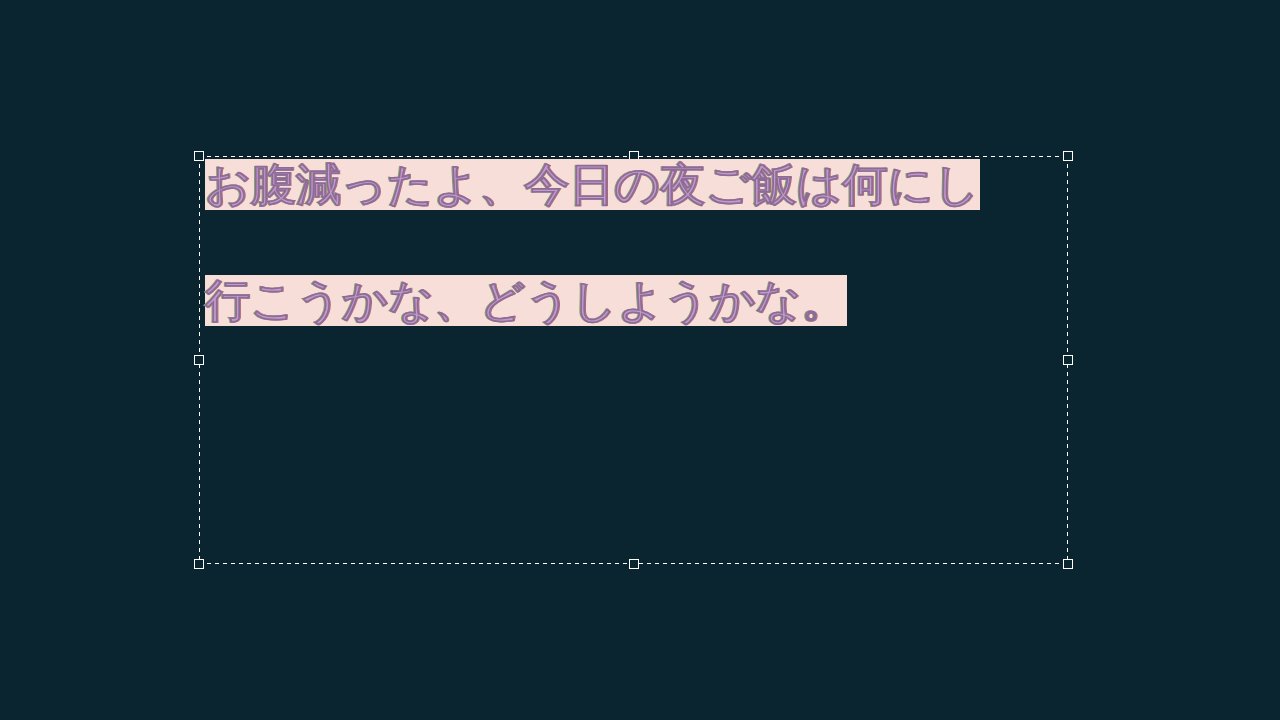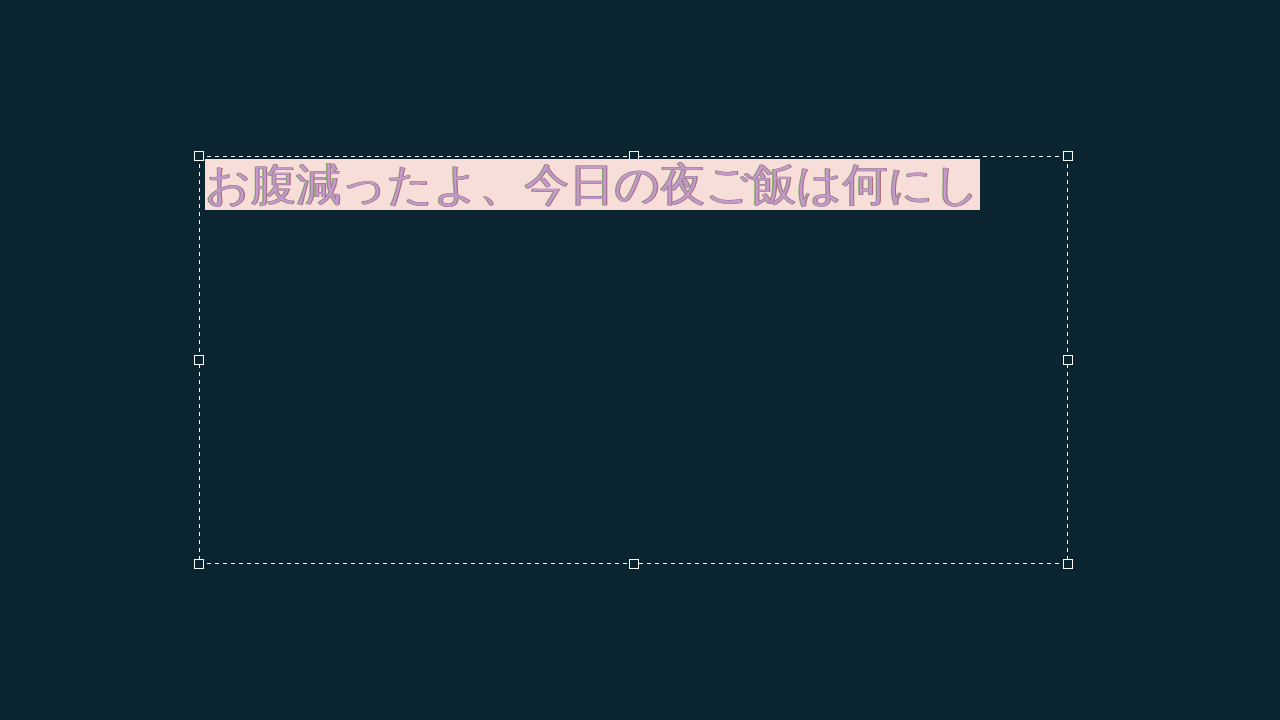--- a/index.html
+++ b/index.html
@@ -56,21 +56,21 @@
     .h-bm { left: 50%;   bottom: -5px; transform: translateX(-50%); }
     .h-br { right: -5px; bottom: -5px; }
 
     
     .textblock {
       position: absolute;
       left: 205px;
       top: 156px;
       width: 860px;
       font-size: 45px;
-      font-weight: 400;
+      font-weight: 700;
       line-height: 58px;
       letter-spacing: 0px;
       word-break: break-all;
       cursor: text;
     }
     
     .textblock .hl {
       background: #f7ded8;
       padding: 0 0px;
     }
@@ -98,13 +98,14 @@
   <div class="handle h-ml"></div>
   <div class="handle h-mr"></div>
   <div class="handle h-bl"></div>
   <div class="handle h-bm"></div>
   <div class="handle h-br"></div>
 </div>
 
 <div class="textblock">
   <span class="hl">お腹減ったよ、今日の夜ご飯は何にし</span><br>
   <br>
+  <span class="hl">行こうかな、どうしようかな。</span>
 </div>
 
 </body></html>

